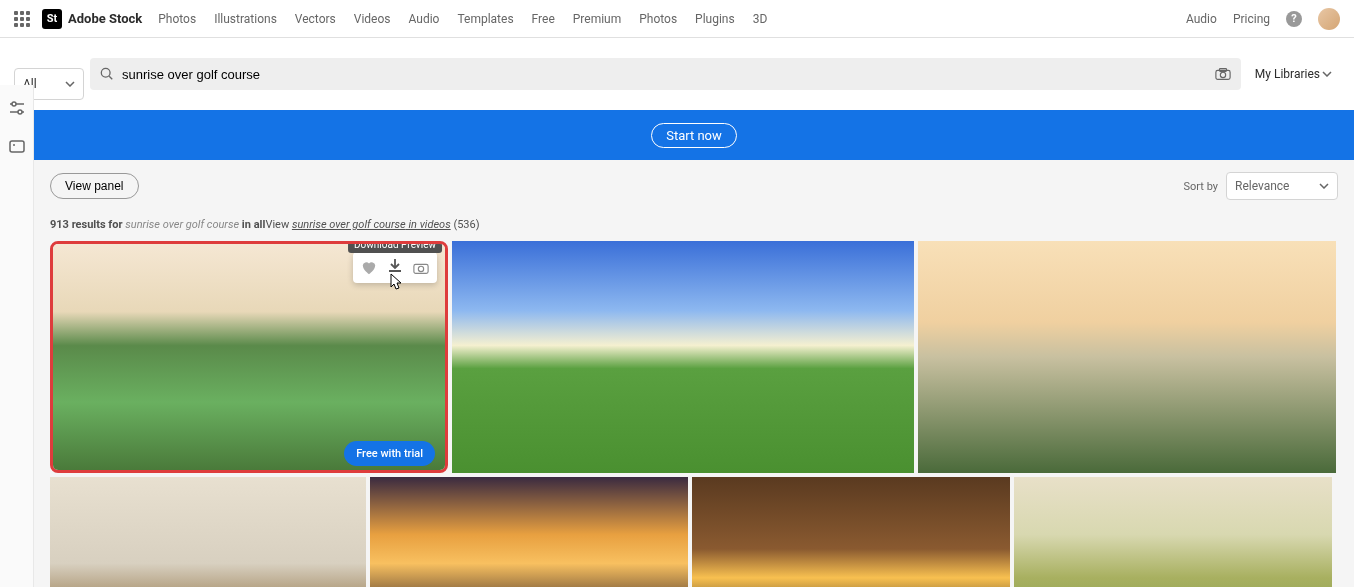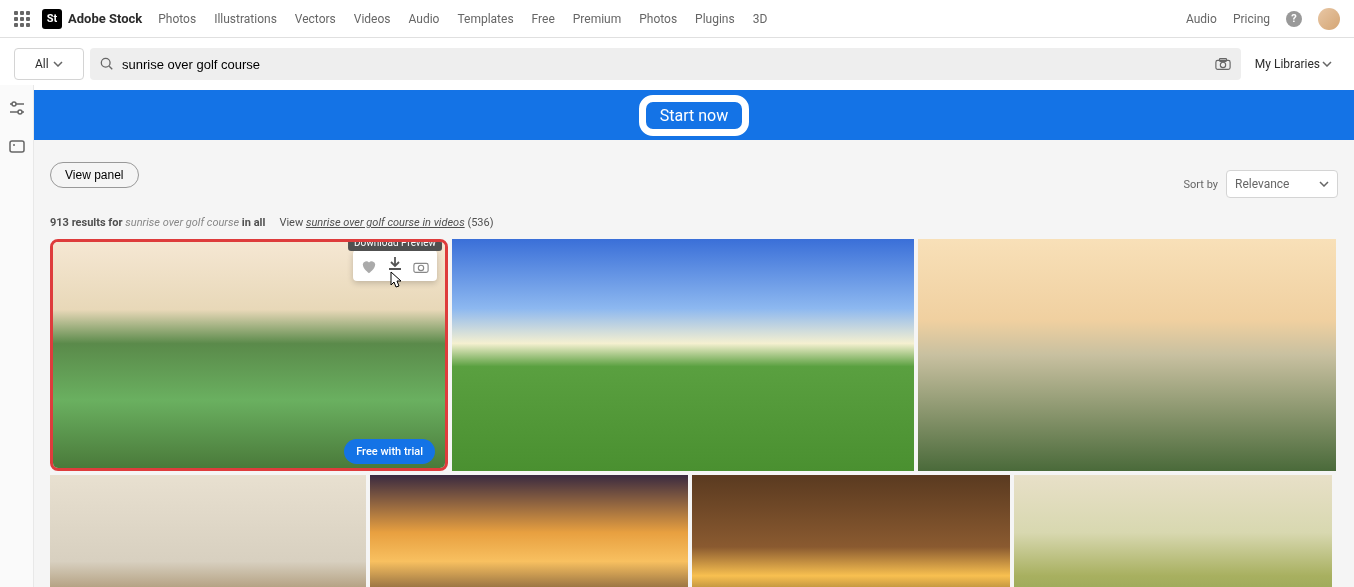--- a/index.html
+++ b/index.html
@@ -14,39 +14,39 @@
     .nav { display: flex; gap: 18px; font-size: 12px; color: #666; }
     .nav a { cursor: pointer; }
     .header-right { margin-left: auto; display: flex; align-items: center; gap: 16px; font-size: 12px; color: #666; }
     .avatar { width: 22px; height: 22px; border-radius: 50%; background: linear-gradient(135deg,#e8c7a5,#d4a574); }
     .help-icon { width: 16px; height: 16px; border-radius: 50%; background: #999; color: #fff; display: flex; align-items: center; justify-content: center; font-size: 11px; font-weight: 700; }
     
     
     .search-row { display: flex; align-items: center; padding: 10px 14px; gap: 6px; }
     .left-rail { width: 34px; background: #fafafa; border-right: 1px solid #e8e8e8; display: flex; flex-direction: column; align-items: center; padding-top: 14px; gap: 20px; position: absolute; left: 0; top: 85px; bottom: 0; }
     .left-rail svg { width: 18px; height: 18px; color: #666; cursor: pointer; }
-    .category-select { height: 32px; width: 70px; border: 1px solid #d4d4d4; border-radius: 4px; padding: 0 20px; font-size: 12px; display: flex; align-items: center; justify-content: space-between; cursor: pointer; }
+    .category-select { height: 32px; width: 70px; border: 1px solid #d4d4d4; border-radius: 4px; padding: 0 8px; font-size: 12px; display: flex; align-items: center; justify-content: space-between; cursor: pointer; margin-top: 20px; }
     .search-input-wrap { flex: 1; height: 32px; background: #eeeeee; border-radius: 4px; display: flex; align-items: center; padding: 0 10px; gap: 8px; }
     .search-input { flex: 1; border: none; background: transparent; font-size: 13px; outline: none; }
     .cam-icon { width: 16px; height: 14px; color: #666; }
     .my-libs { font-size: 12px; display: flex; align-items: center; gap: 2px; padding: 0 8px; cursor: pointer; }
     
     
     .banner { background: #1473e6; color: #fff; height: 50px; margin-left: 34px; display: flex; align-items: center; justify-content: center; gap: 14px; font-size: 17px; }
-    .start-btn { border: 7px solid #ffffff; border-radius: 14px; padding: 4px 14px; font-size: 16px; cursor: pointer; }
+    .start-btn { border: 1px solid #ffffff; border-radius: 14px; padding: 4px 14px; font-size: 13px; cursor: pointer; }
     
     
     .content { margin-left: 34px; padding: 12px 16px; background: #f5f5f5; }
     .controls-row { display: flex; align-items: center; }
     .view-panel-btn { border: 1px solid #999; border-radius: 14px; padding: 5px 14px; font-size: 12px; background: transparent; cursor: pointer; }
-    .sort-wrap { margin-left: auto; display: flex; align-items: center; gap: 8px; font-size: 11px; color: #666; margin-top: 18px; }
+    .sort-wrap { margin-left: auto; display: flex; align-items: center; gap: 8px; font-size: 11px; color: #666; }
     .sort-select { border: 1px solid #d4d4d4; border-radius: 4px; height: 28px; width: 112px; padding: 0 8px; font-size: 12px; display: flex; align-items: center; justify-content: space-between; background: #fff; cursor: pointer; }
     
     
-    .results-row { display: flex; align-items: center; gap: 14px; font-size: 11px; margin-top: 18px; color: #505050; }
+    .results-row { display: flex; align-items: center; gap: 0; font-size: 11px; margin-top: 18px; color: #505050; }
     .results-row .bold { font-weight: 700; }
     .results-row .ital { font-style: italic; color: #888; }
     .results-row a { font-style: italic; text-decoration: underline; color: #505050; cursor: pointer; }
     
     
     .grid { margin-top: 10px; }
     .grid-row { display: flex; gap: 4px; margin-bottom: 4px; }
     .thumb { position: relative; background: #bbb; overflow: hidden; }
     .thumb-bg { width: 100%; height: 100%; }
     
@@ -64,21 +64,21 @@
     .bg1 { background: linear-gradient(to bottom, #f5e7d3 0%, #e8d8b8 30%, #5a8a4a 45%, #6ab060 70%, #4a7a3a 100%); }
     .bg2 { background: linear-gradient(to bottom, #3a6fd8 0%, #8db8f0 30%, #f5f0d0 45%, #5aa040 55%, #4a9030 100%); }
     .bg3 { background: linear-gradient(to bottom, #f8e0b8 0%, #f0d0a0 35%, #c8c0a0 50%, #4a6a3a 100%); }
     .bg4 { background: linear-gradient(to bottom, #e8e0d0 0%, #d8d0c0 60%, #8a6a3a 100%); }
     .bg5 { background: linear-gradient(to bottom, #3a2a40 0%, #e8a040 40%, #f8c060 60%, #2a1a20 100%); }
     .bg6 { background: linear-gradient(to bottom, #5a3a20 0%, #8a5a30 50%, #f8c050 70%, #3a2a18 100%); }
     .bg7 { background: linear-gradient(to bottom, #e8e0c8 0%, #d8d8b0 40%, #a8b060 70%, #8aa050 100%); }
     
     
     .highlighted { border: 3px solid #de3c3c; border-radius: 8px; position: relative; }
-    .hover-card { position: absolute; top: 8px; right: 8px; background: #fff; border-radius: 4px; box-shadow: 0 2px 6px rgba(0,0,0,.2); display: flex; align-items: flex-end; padding: 6px 8px; gap: 10px; }
+    .hover-card { position: absolute; top: 8px; right: 8px; background: #fff; border-radius: 4px; box-shadow: 0 2px 6px rgba(0,0,0,.2); display: flex; align-items: center; padding: 6px 8px; gap: 10px; }
     .hover-card svg { width: 16px; height: 16px; color: #666; cursor: pointer; }
     .tooltip { position: absolute; top: -22px; left: 50%; transform: translateX(-50%); background: #505050; color: #fff; font-size: 10px; padding: 3px 6px; border-radius: 3px; white-space: nowrap; }
     .dl-wrap { position: relative; }
     .cursor-icon { position: absolute; top: 28px; right: 42px; }
     .free-trial-btn { position: absolute; bottom: 4px; right: 10px; background: #1473e6; color: #fff; border-radius: 14px; padding: 6px 12px; font-size: 11px; font-weight: 500; cursor: pointer; }
   </style>
 </head>
 <body>
 
 <div class="header">

